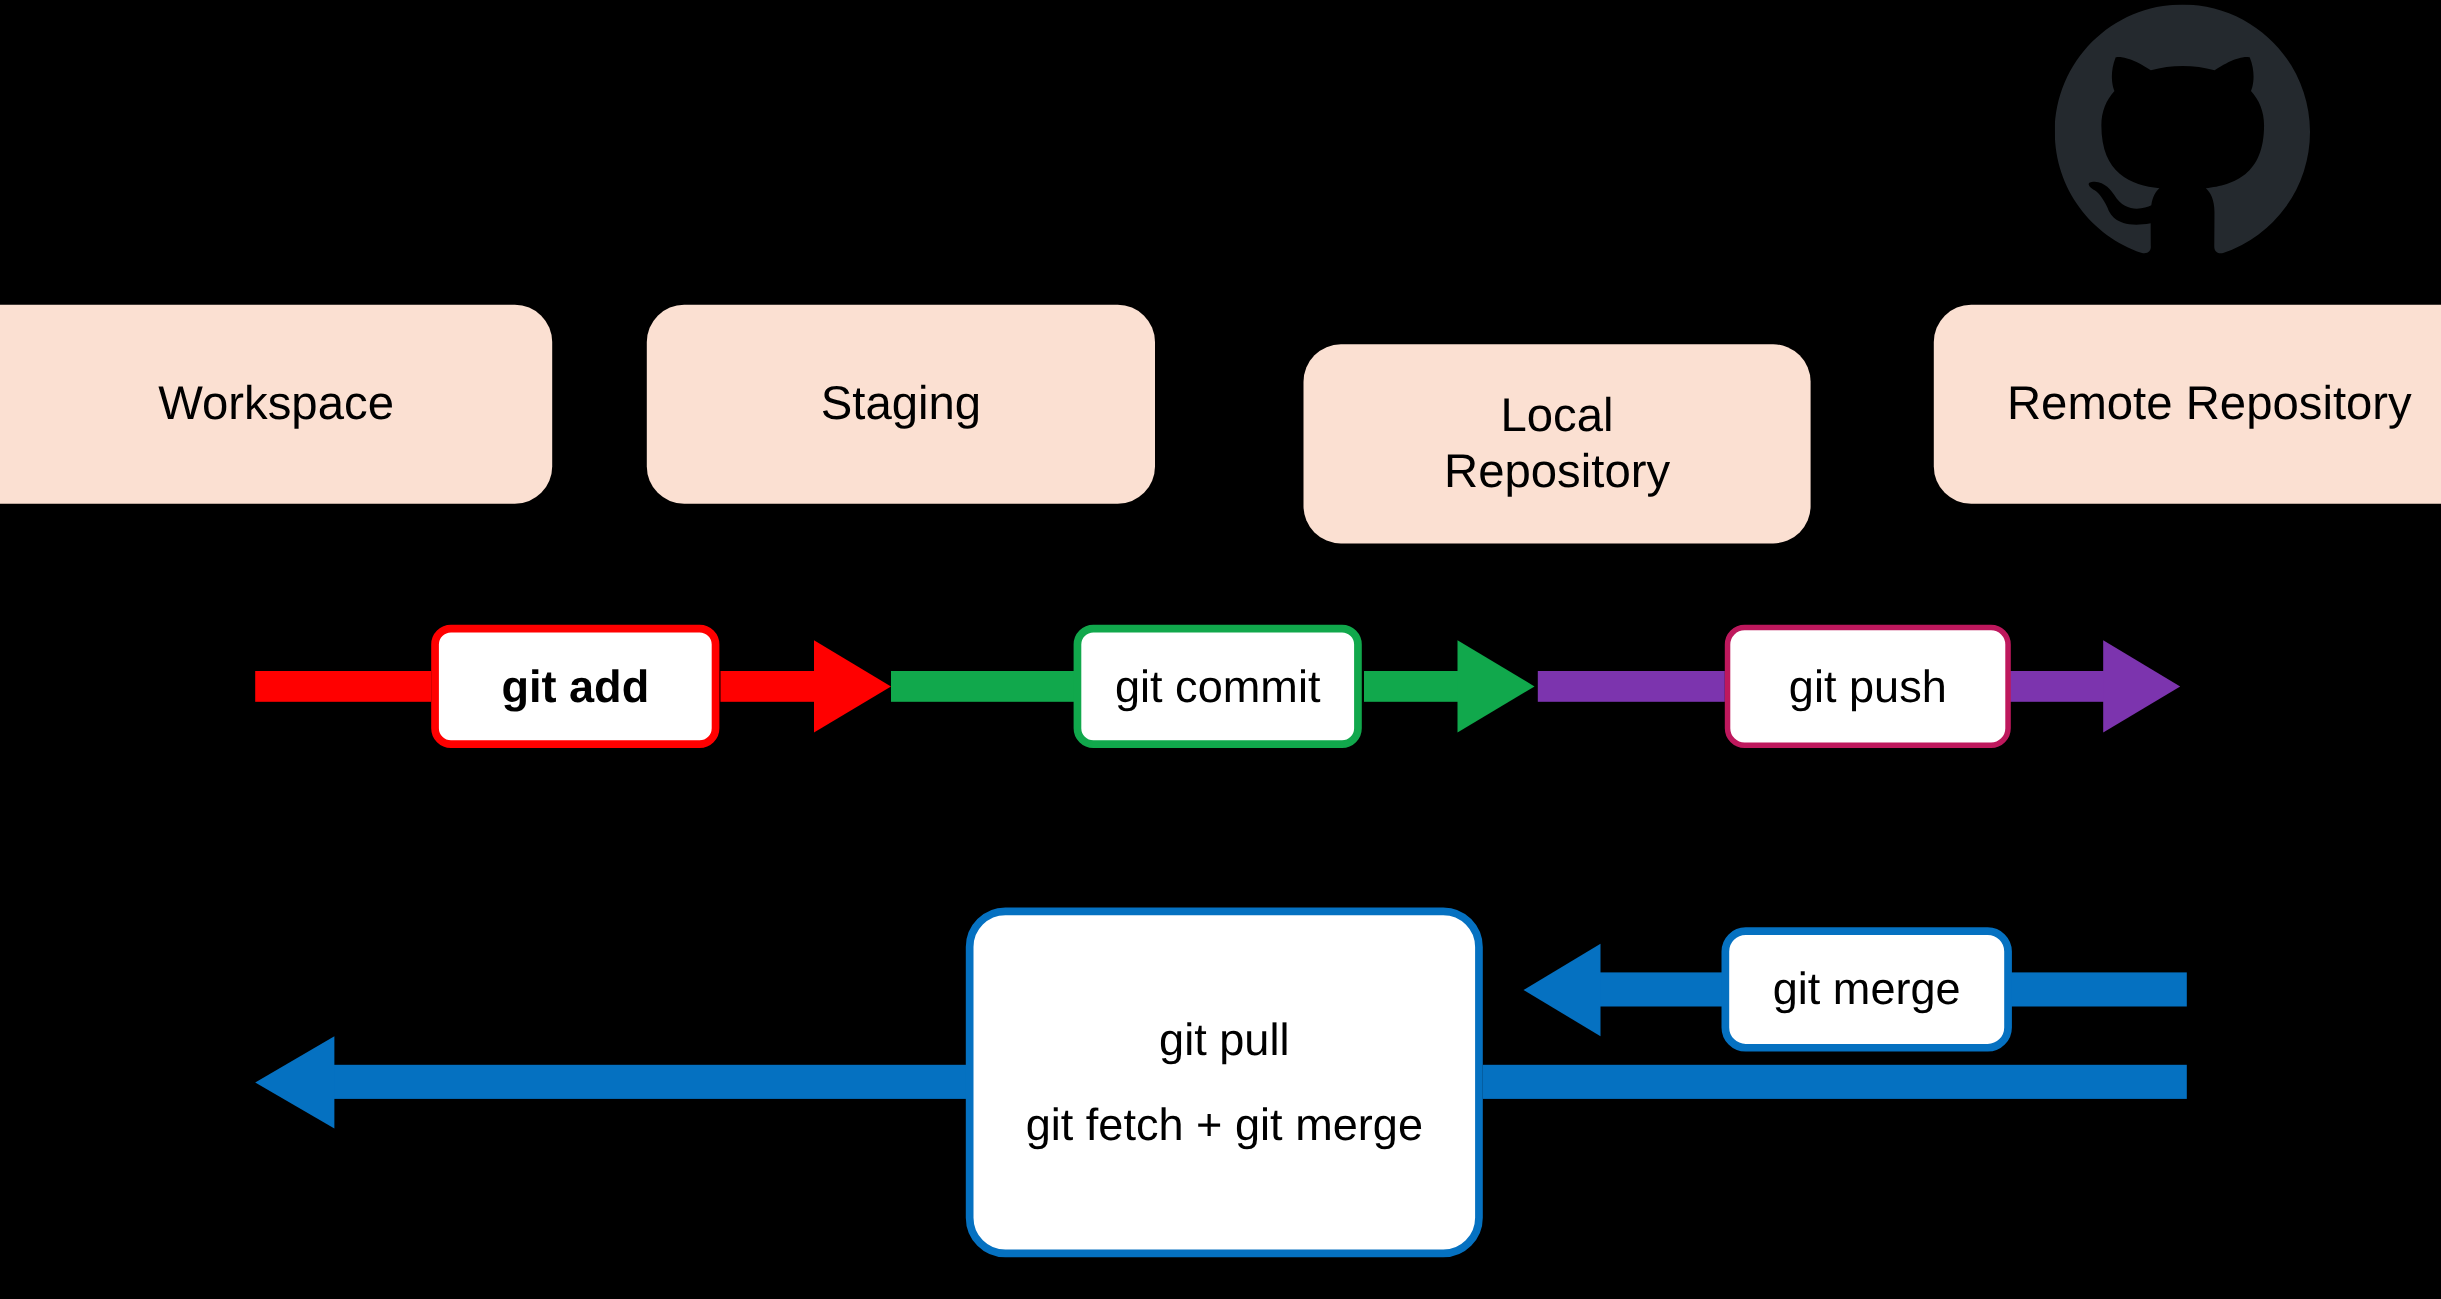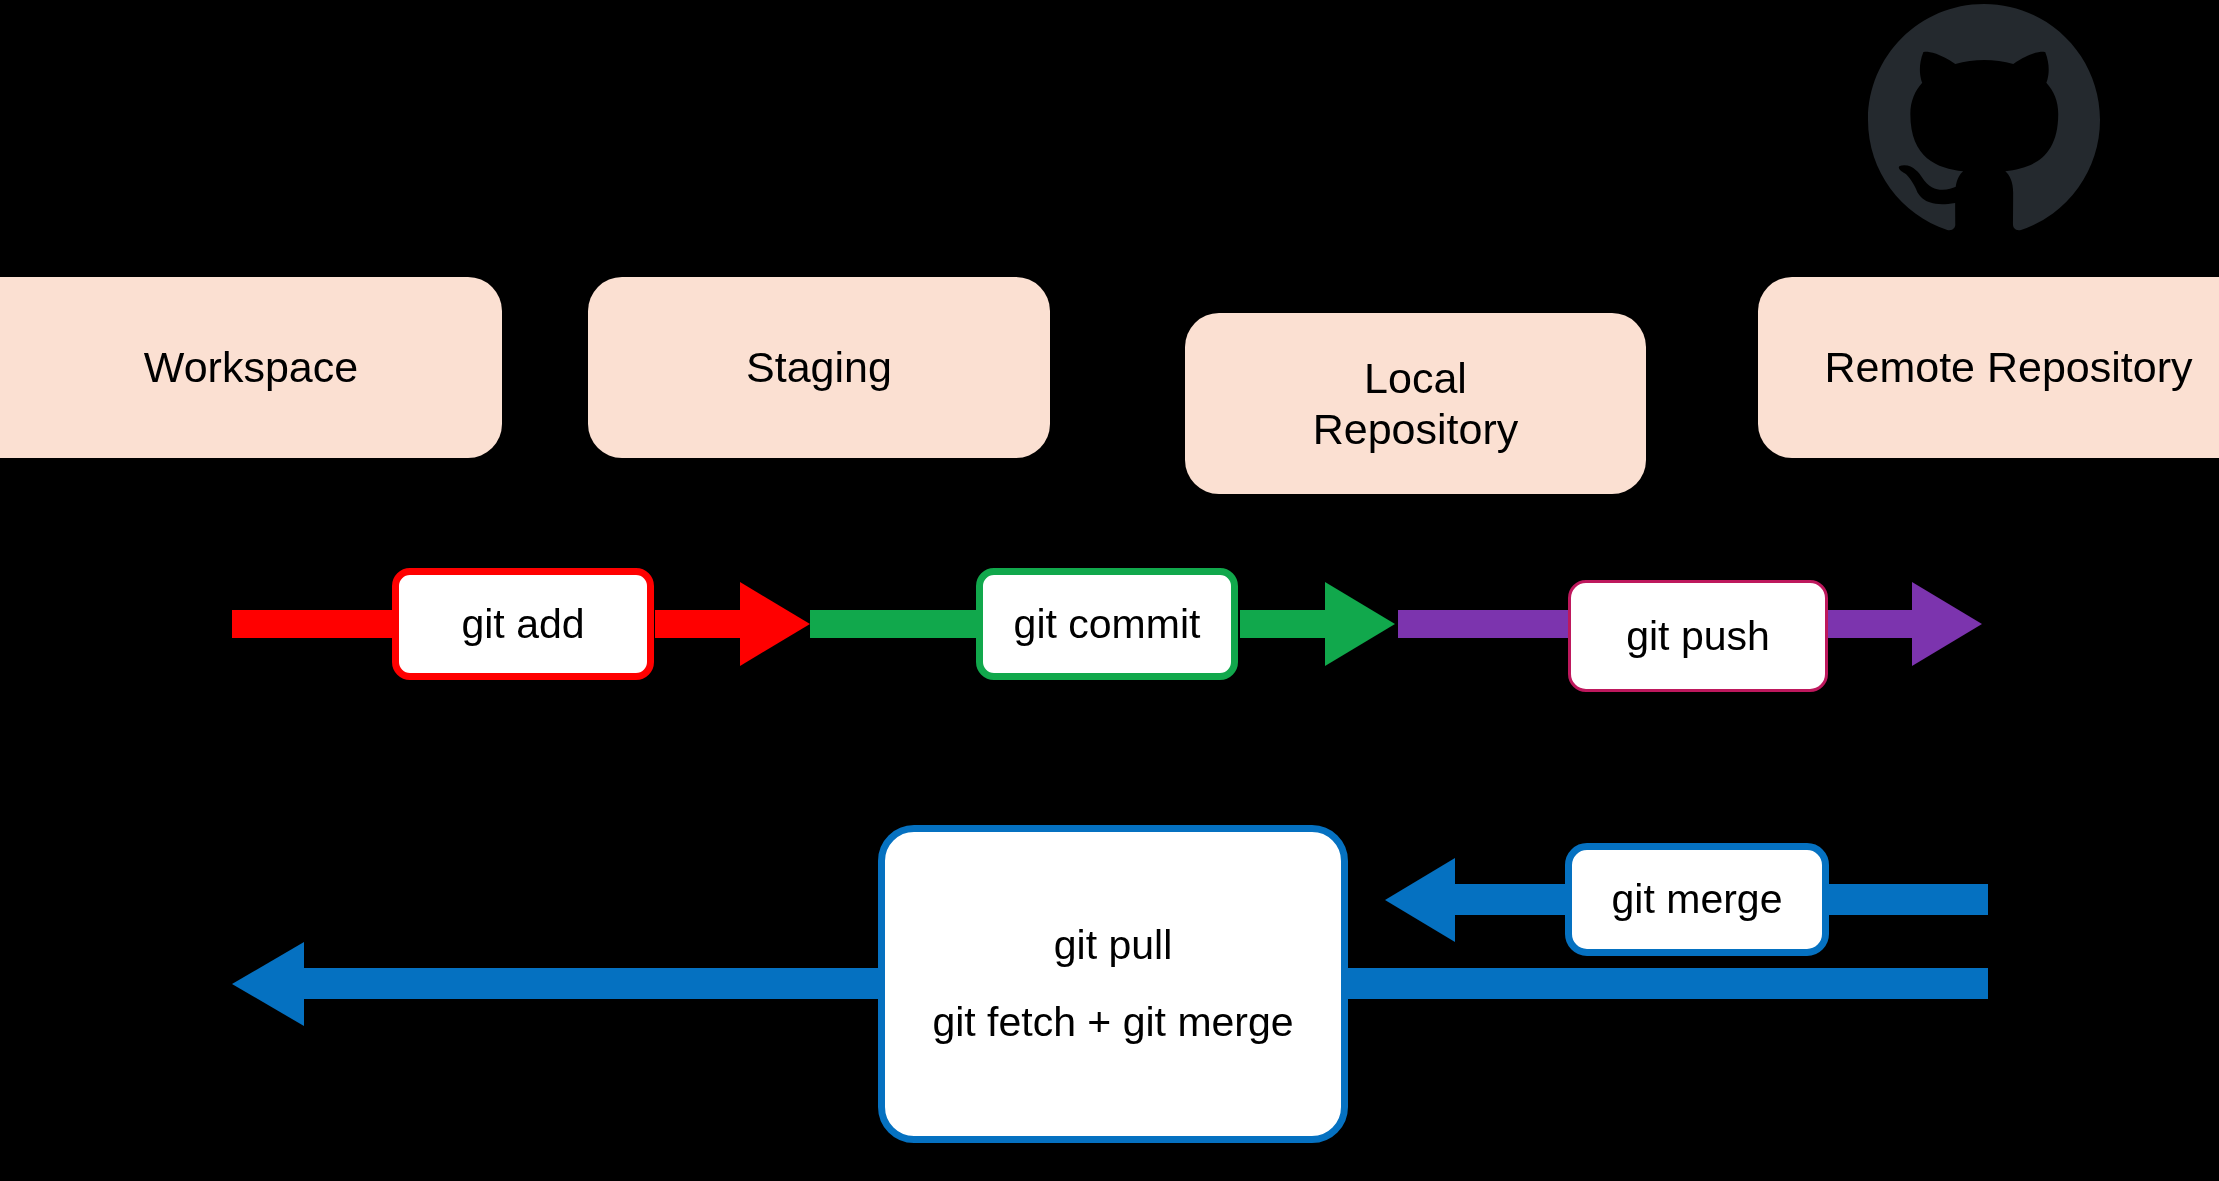--- a/index.html
+++ b/index.html
@@ -40,23 +40,23 @@
     background: #FFFFFF;
     display: flex;
     align-items: center;
     justify-content: center;
     text-align: center;
     color: #000000;
     font-size: 41px;
     white-space: pre-line;
     box-sizing: border-box;
   }
-  .chip-add    { border: 7px solid #FF0000; border-radius: 18px; }
+  .chip-add    { border: 7px solid #FF0000; border-radius: 18px; font-weight: bold; }
   .chip-commit { border: 7px solid #11A84C; border-radius: 18px; }
-  .chip-push   { border: 3px solid #be185d; border-radius: 18px; margin-top: 12px; }
+  .chip-push   { border: 5px solid #be185d; border-radius: 18px; }
   .chip-fetch  { border: 7px solid #0571C1; border-radius: 22px; }
   .chip-pull   { border: 7px solid #0571C1; border-radius: 36px;
                  flex-direction: column; gap: 28px; line-height: 1.2; }
 
   
   .shaft { position: absolute; }
 
   
   .head-right {
     position: absolute;

